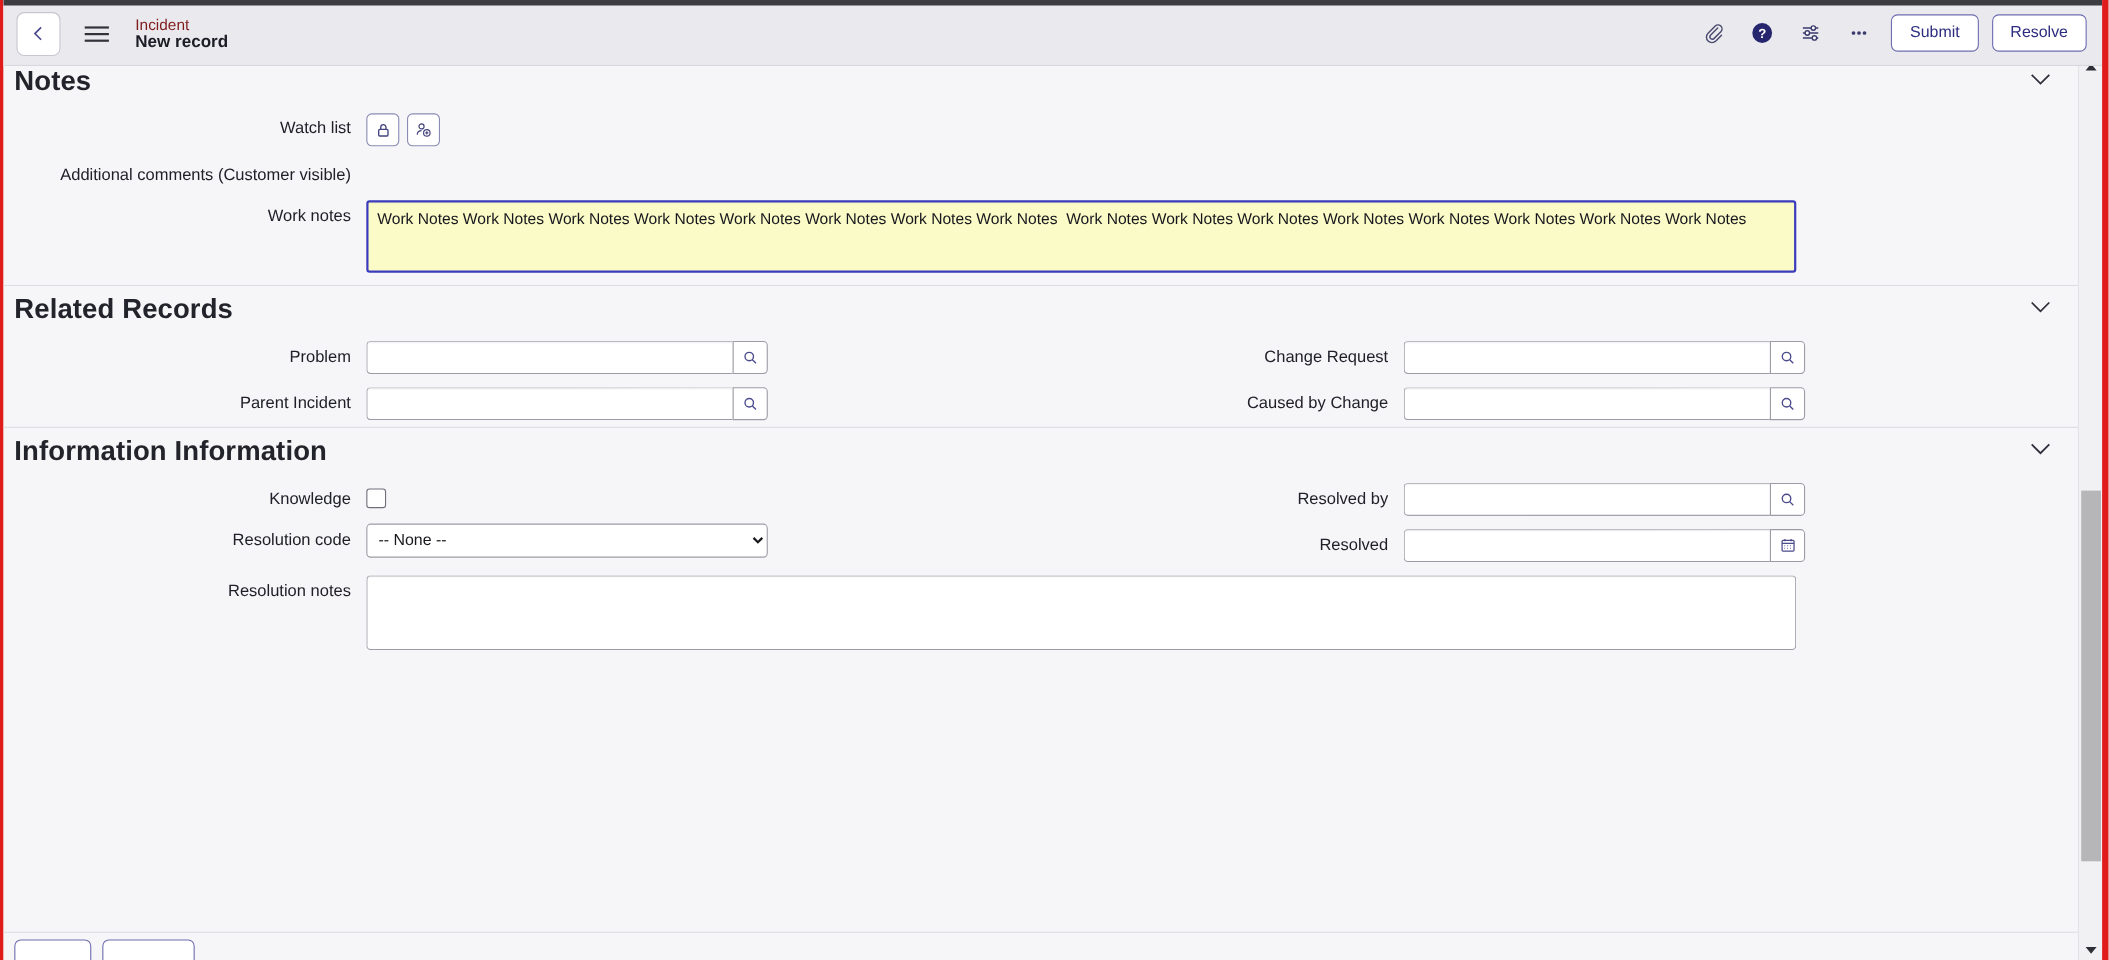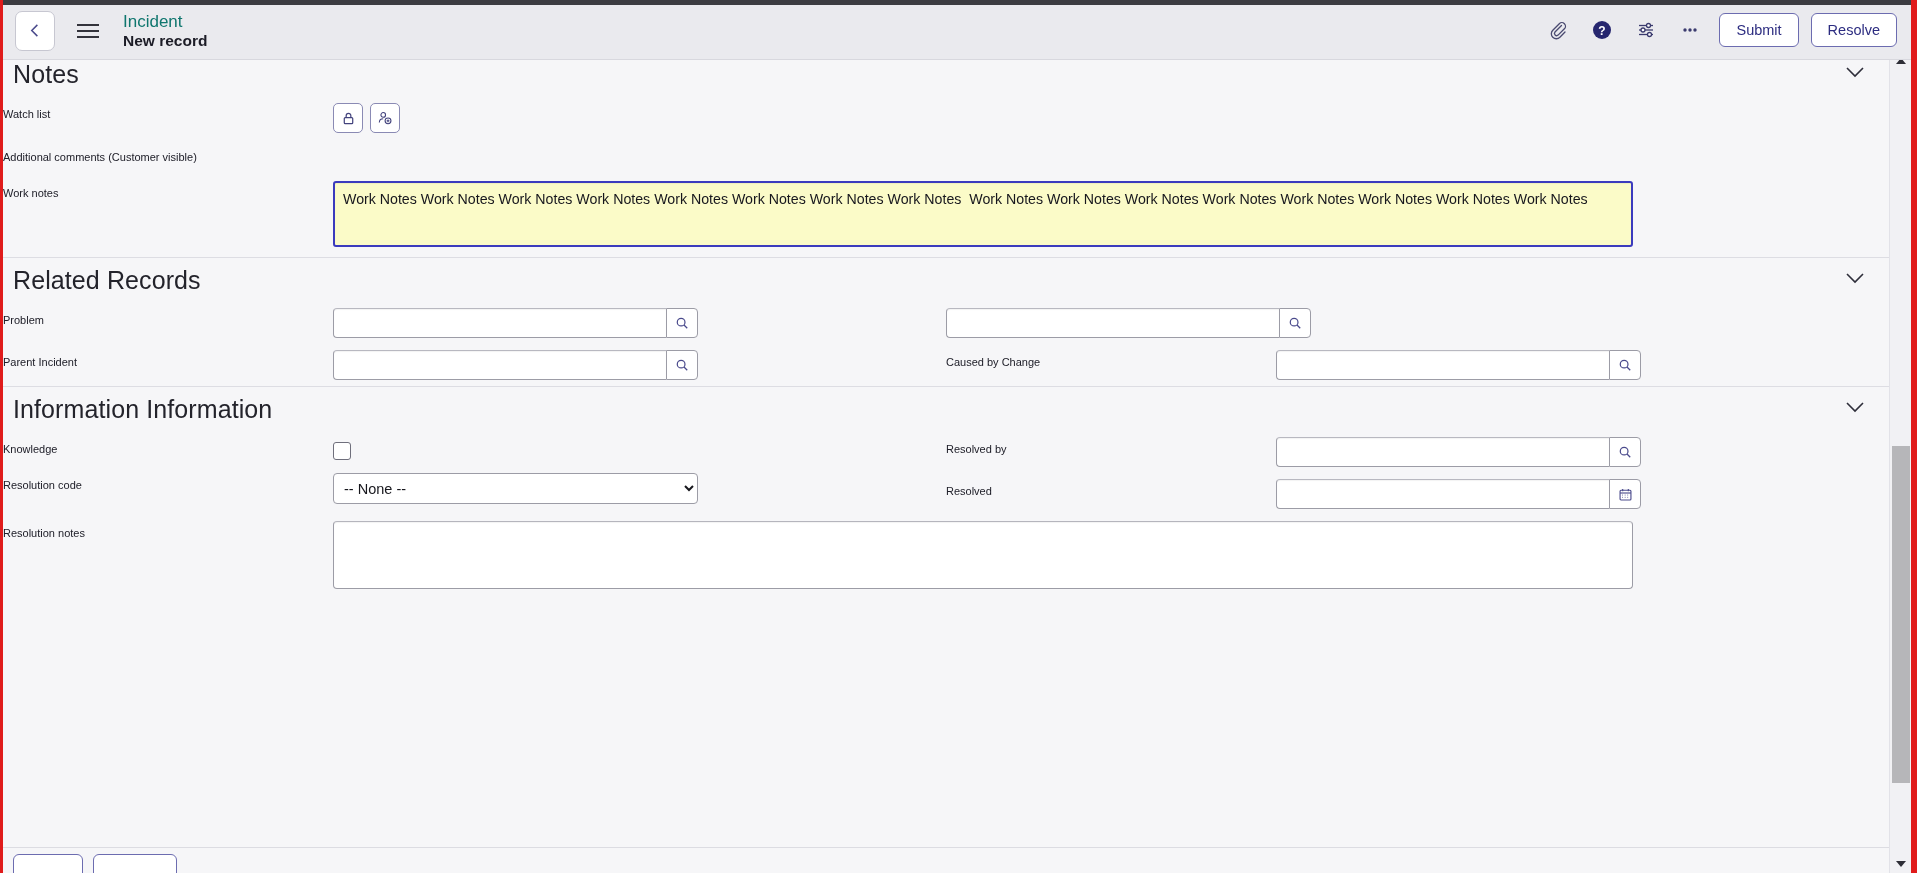--- a/index.html
+++ b/index.html
@@ -44,21 +44,21 @@
   }
   .hamburger {
     margin-left: 22px;
     width: 24px; height: 24px;
     display: flex; flex-direction: column; justify-content: center; gap: 4px;
     cursor: pointer;
     margin-top: 3px;
   }
   .hamburger span { display:block; height:2px; background:#33333b; width:22px; }
   .title-block { margin-left: 22px; line-height: 1.18; margin-top: 3px; }
-  .title-main { font-size: 17px; color: #0f766e; }
+  .title-main { font-size: 14px; color: #7f1d1d; }
   .title-sub { font-size: 15.5px; color: #1c1c26; font-weight: bold; }
   .top-spacer { flex: 1; }
   .top-icon {
     width: 34px; height: 34px;
     display: flex; align-items: center; justify-content: center;
     cursor: pointer; margin-left: 10px;
     color: #3b3b6e;
   }
   .top-btn {
     height: 34px;
@@ -79,40 +79,41 @@
     top: 52px; left: 0; right: 22px; bottom: 0;
     overflow: hidden;
   }
   .section { position: relative; }
   .section-head {
     display: flex; align-items: center;
     padding: 0 22px 0 10px;
     height: 44px;
   }
   .section-title {
-    font-size: 25px; color: #23232b; font-weight: normal;
+    font-size: 25px; color: #23232b; font-weight: bold;
     letter-spacing: 0.1px;
   }
   .chev { margin-left: auto; cursor: pointer; }
   .divider { height: 1px; background: #dddde3; margin: 0; }
 
   .grid {
     display: flex;
     padding: 0 0 0 0;
   }
   .col { width: 50%; }
   .row {
     display: flex; align-items: flex-start;
     padding: 6px 0;
     min-height: 36px;
   }
   .lbl {
     width: 330px;
+    text-align: right;
     padding-right: 14px;
-    font-size: 11px;
+    font-size: 15px;
     color: #20202a;
     line-height: 1.32;
     padding-top: 5px;
   }
   .lbl.wide { width: 330px; }
 
   .fld { flex: 1; }
 
   .input-wrap { display: flex; width: 365px; }
   .txt-input {
@@ -383,20 +384,21 @@
                   </svg>
                 </div>
               </div>
             </div>
           </div>
 
         </div>
         <div class="col">
 
           <div class="row">
+            <div class="lbl">Change Request</div>
             <div class="fld">
               <div class="input-wrap">
                 <input class="txt-input" type="text" value="" style="">
                 <div class="lookup-btn">
                   <svg width="14" height="14" viewBox="0 0 16 16" fill="none" stroke="#4a4a8c" stroke-width="1.4">
                     <circle cx="7" cy="7" r="4.4"></circle>
                       <line x1="10.3" y1="10.3" x2="14" y2="14"></line>
                   </svg>
                 </div>
               </div>

